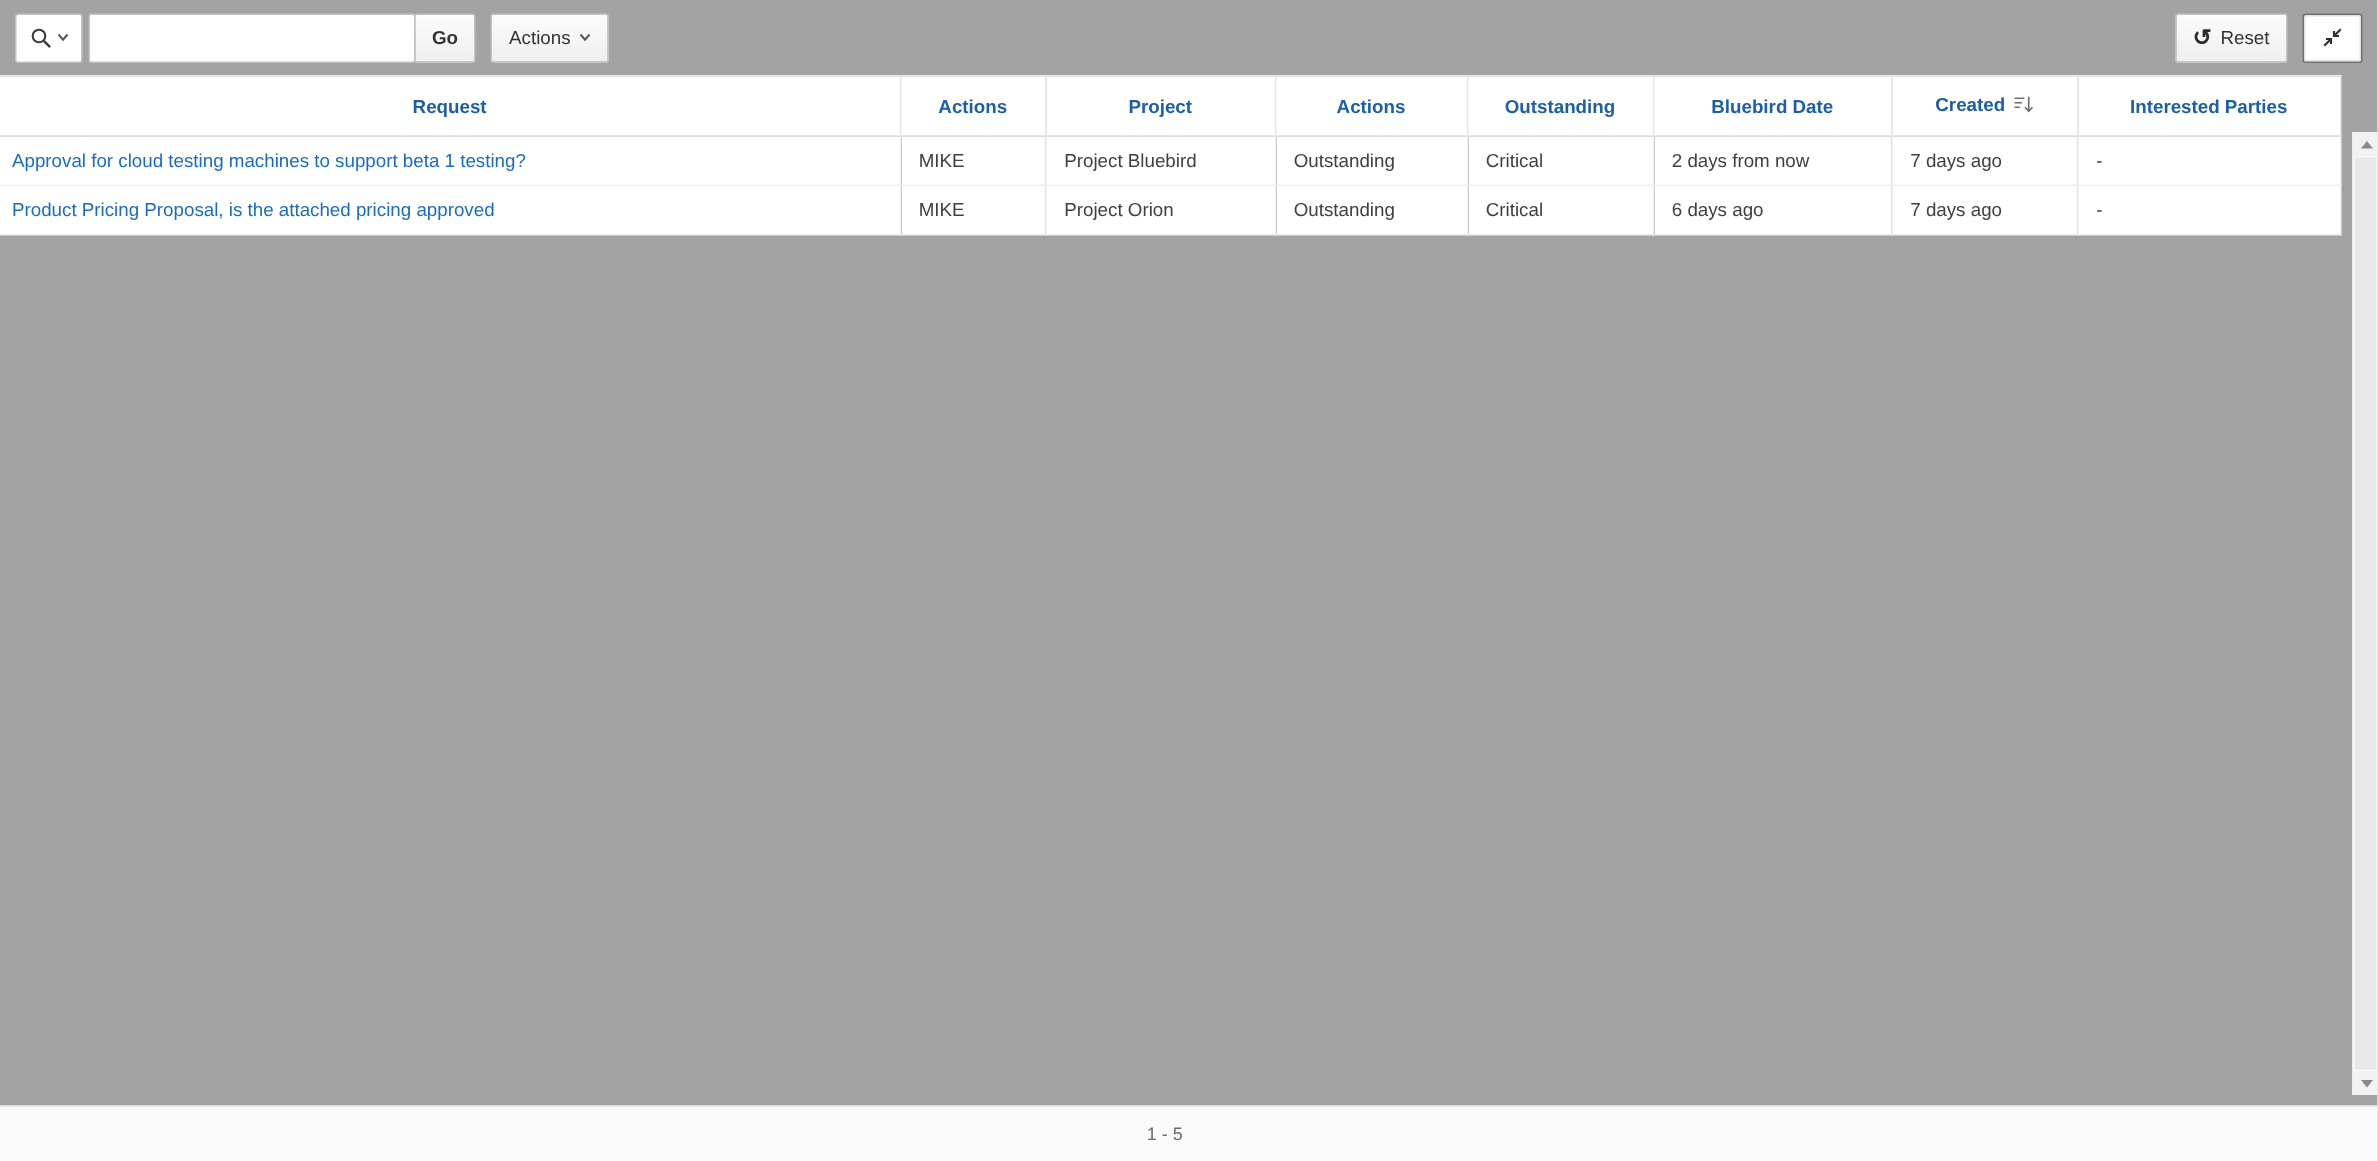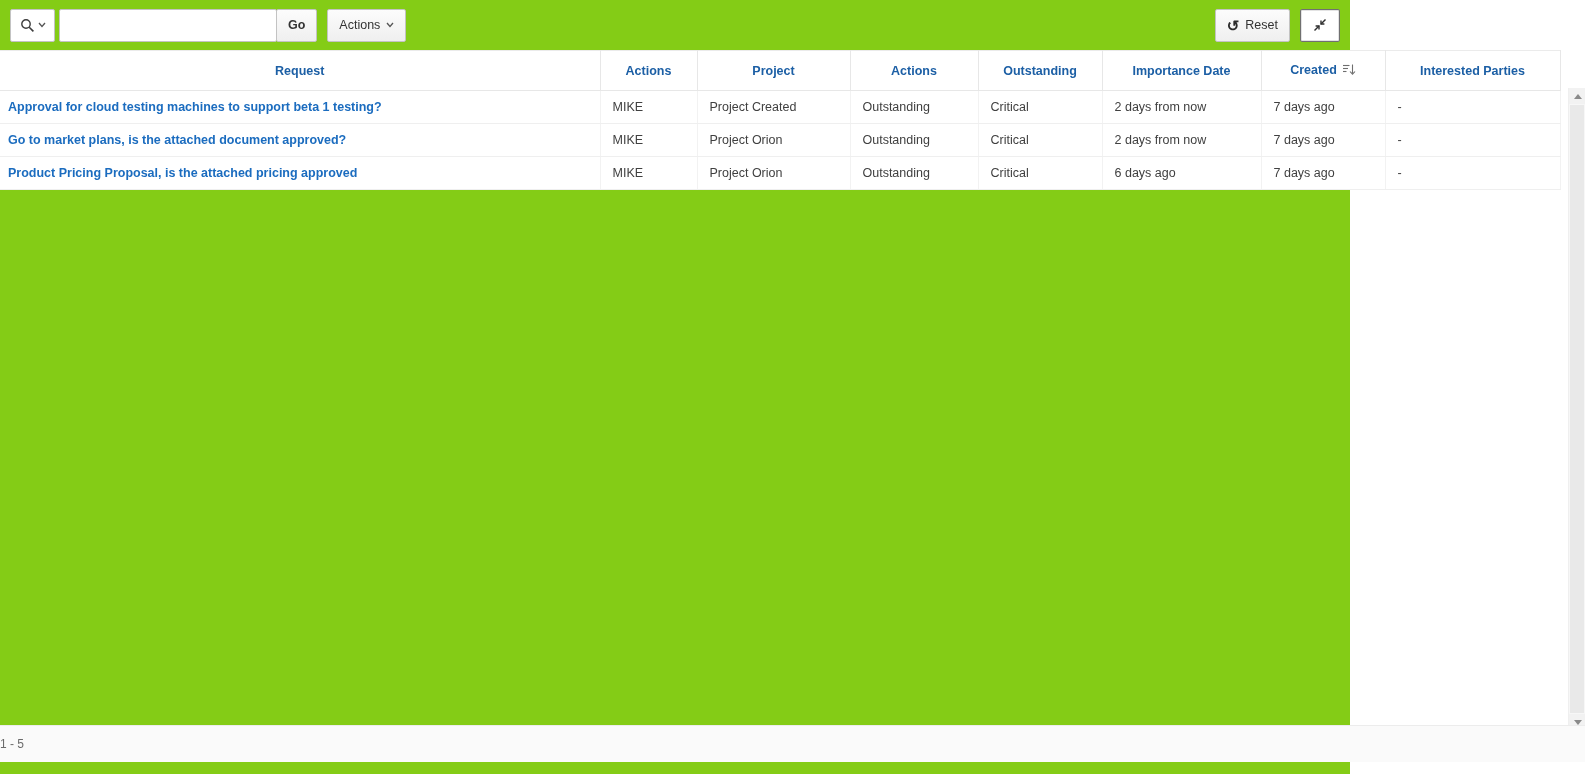--- a/index.html
+++ b/index.html
@@ -3,21 +3,21 @@
 <meta charset="utf-8">
 <style>
   * { box-sizing: border-box; }
   html, body {
     margin: 0; padding: 0;
     width: 1585px; height: 774px;
     background: #fff;
     font-family: "Liberation Sans", sans-serif;
     overflow: hidden;
   }
-  .app { position: relative; width: 1350px; height: 774px; background: #84cc16; }
+  .app { position: relative; width: 1585px; height: 774px; background: #a3a3a3; }
 
   
   .toolbar {
     height: 50px;
     display: flex;
     align-items: center;
     padding: 0 10px;
   }
   .btn {
     height: 33px;
@@ -92,21 +92,21 @@
     height: 33px;
     font-size: 12.5px;
     color: #404040;
     border-bottom: 1px solid #efefef;
     border-right: 1px solid #f2f2f2;
     padding: 0 6px 0 12px;
     white-space: nowrap;
     overflow: hidden;
     background: #fff;
   }
-  table.report tbody td.request-cell { padding-left: 8px; font-weight: bold; }
+  table.report tbody td.request-cell { padding-left: 8px; }
   a.request-link { color: #1b6cbf; text-decoration: none; cursor: pointer; }
   .sort-icon { display: inline-block; vertical-align: -2px; margin-left: 5px; }
 
   
   .vscrollbar {
     position: absolute;
     right: 0;
     top: 38px;
     width: 17px;
     height: 642px;
@@ -137,27 +137,27 @@
   }
   .scroll-thumb {
     position: absolute;
     top: 17px; bottom: 17px; left: 1px; right: 1px;
     background: #e9e9e9;
   }
 
   
   .footer {
     position: absolute;
-    left: 0; bottom: 12px;
+    left: 0; bottom: 0;
     width: 1585px; height: 37px;
     background: #fafafa;
     border-top: 1px solid #ececec;
     display: flex;
     align-items: center;
-    justify-content: flex-start;
+    justify-content: center;
     padding-right: 32px;
   }
   .pagination { color: #6b6b6b; font-size: 12px; }
 </style>
 </head>
 <body>
 
 <div class="app">
 
   <div class="toolbar">
@@ -207,48 +207,38 @@
           <col style="width:124px">
           <col style="width:175px">
       </colgroup>
       <thead>
         <tr>
           <th><span>Request</span></th>
           <th><span>Actions</span></th>
           <th><span>Project</span></th>
           <th><span>Actions</span></th>
           <th><span>Outstanding</span></th>
-          <th><span>Importance Date</span></th>
+          <th><span>Bluebird Date</span></th>
           <th>
             <span>Created</span><span class="sort-icon"><svg width="14" height="13" viewBox="0 0 14 13">
               <line x1="1" y1="2.5" x2="7.5" y2="2.5" stroke="#6e6e6e" stroke-width="1.1"></line>
               <line x1="1" y1="5.5" x2="6" y2="5.5" stroke="#6e6e6e" stroke-width="1.1"></line>
               <line x1="1" y1="8.5" x2="4.5" y2="8.5" stroke="#6e6e6e" stroke-width="1.1"></line>
               <line x1="10.5" y1="1.5" x2="10.5" y2="10.5" stroke="#6e6e6e" stroke-width="1.1"></line>
               <polyline points="8,8.5 10.5,11.2 13,8.5" fill="none" stroke="#6e6e6e" stroke-width="1.1"></polyline>
             </svg></span>
           </th>
           <th><span>Interested Parties</span></th>
         </tr>
       </thead>
       <tbody>
         <tr>
           <td class="request-cell"><a class="request-link">Approval for cloud testing machines to support beta 1 testing?</a></td>
           <td>MIKE</td>
-          <td>Project Created</td>
-          <td>Outstanding</td>
-          <td>Critical</td>
-          <td>2 days from now</td>
-          <td>7 days ago</td>
-          <td>-</td>
-        </tr>
-        <tr>
-          <td class="request-cell"><a class="request-link">Go to market plans, is the attached document approved?</a></td>
-          <td>MIKE</td>
-          <td>Project Orion</td>
+          <td>Project Bluebird</td>
           <td>Outstanding</td>
           <td>Critical</td>
           <td>2 days from now</td>
           <td>7 days ago</td>
           <td>-</td>
         </tr>
         <tr>
           <td class="request-cell"><a class="request-link">Product Pricing Proposal, is the attached pricing approved</a></td>
           <td>MIKE</td>
           <td>Project Orion</td>

